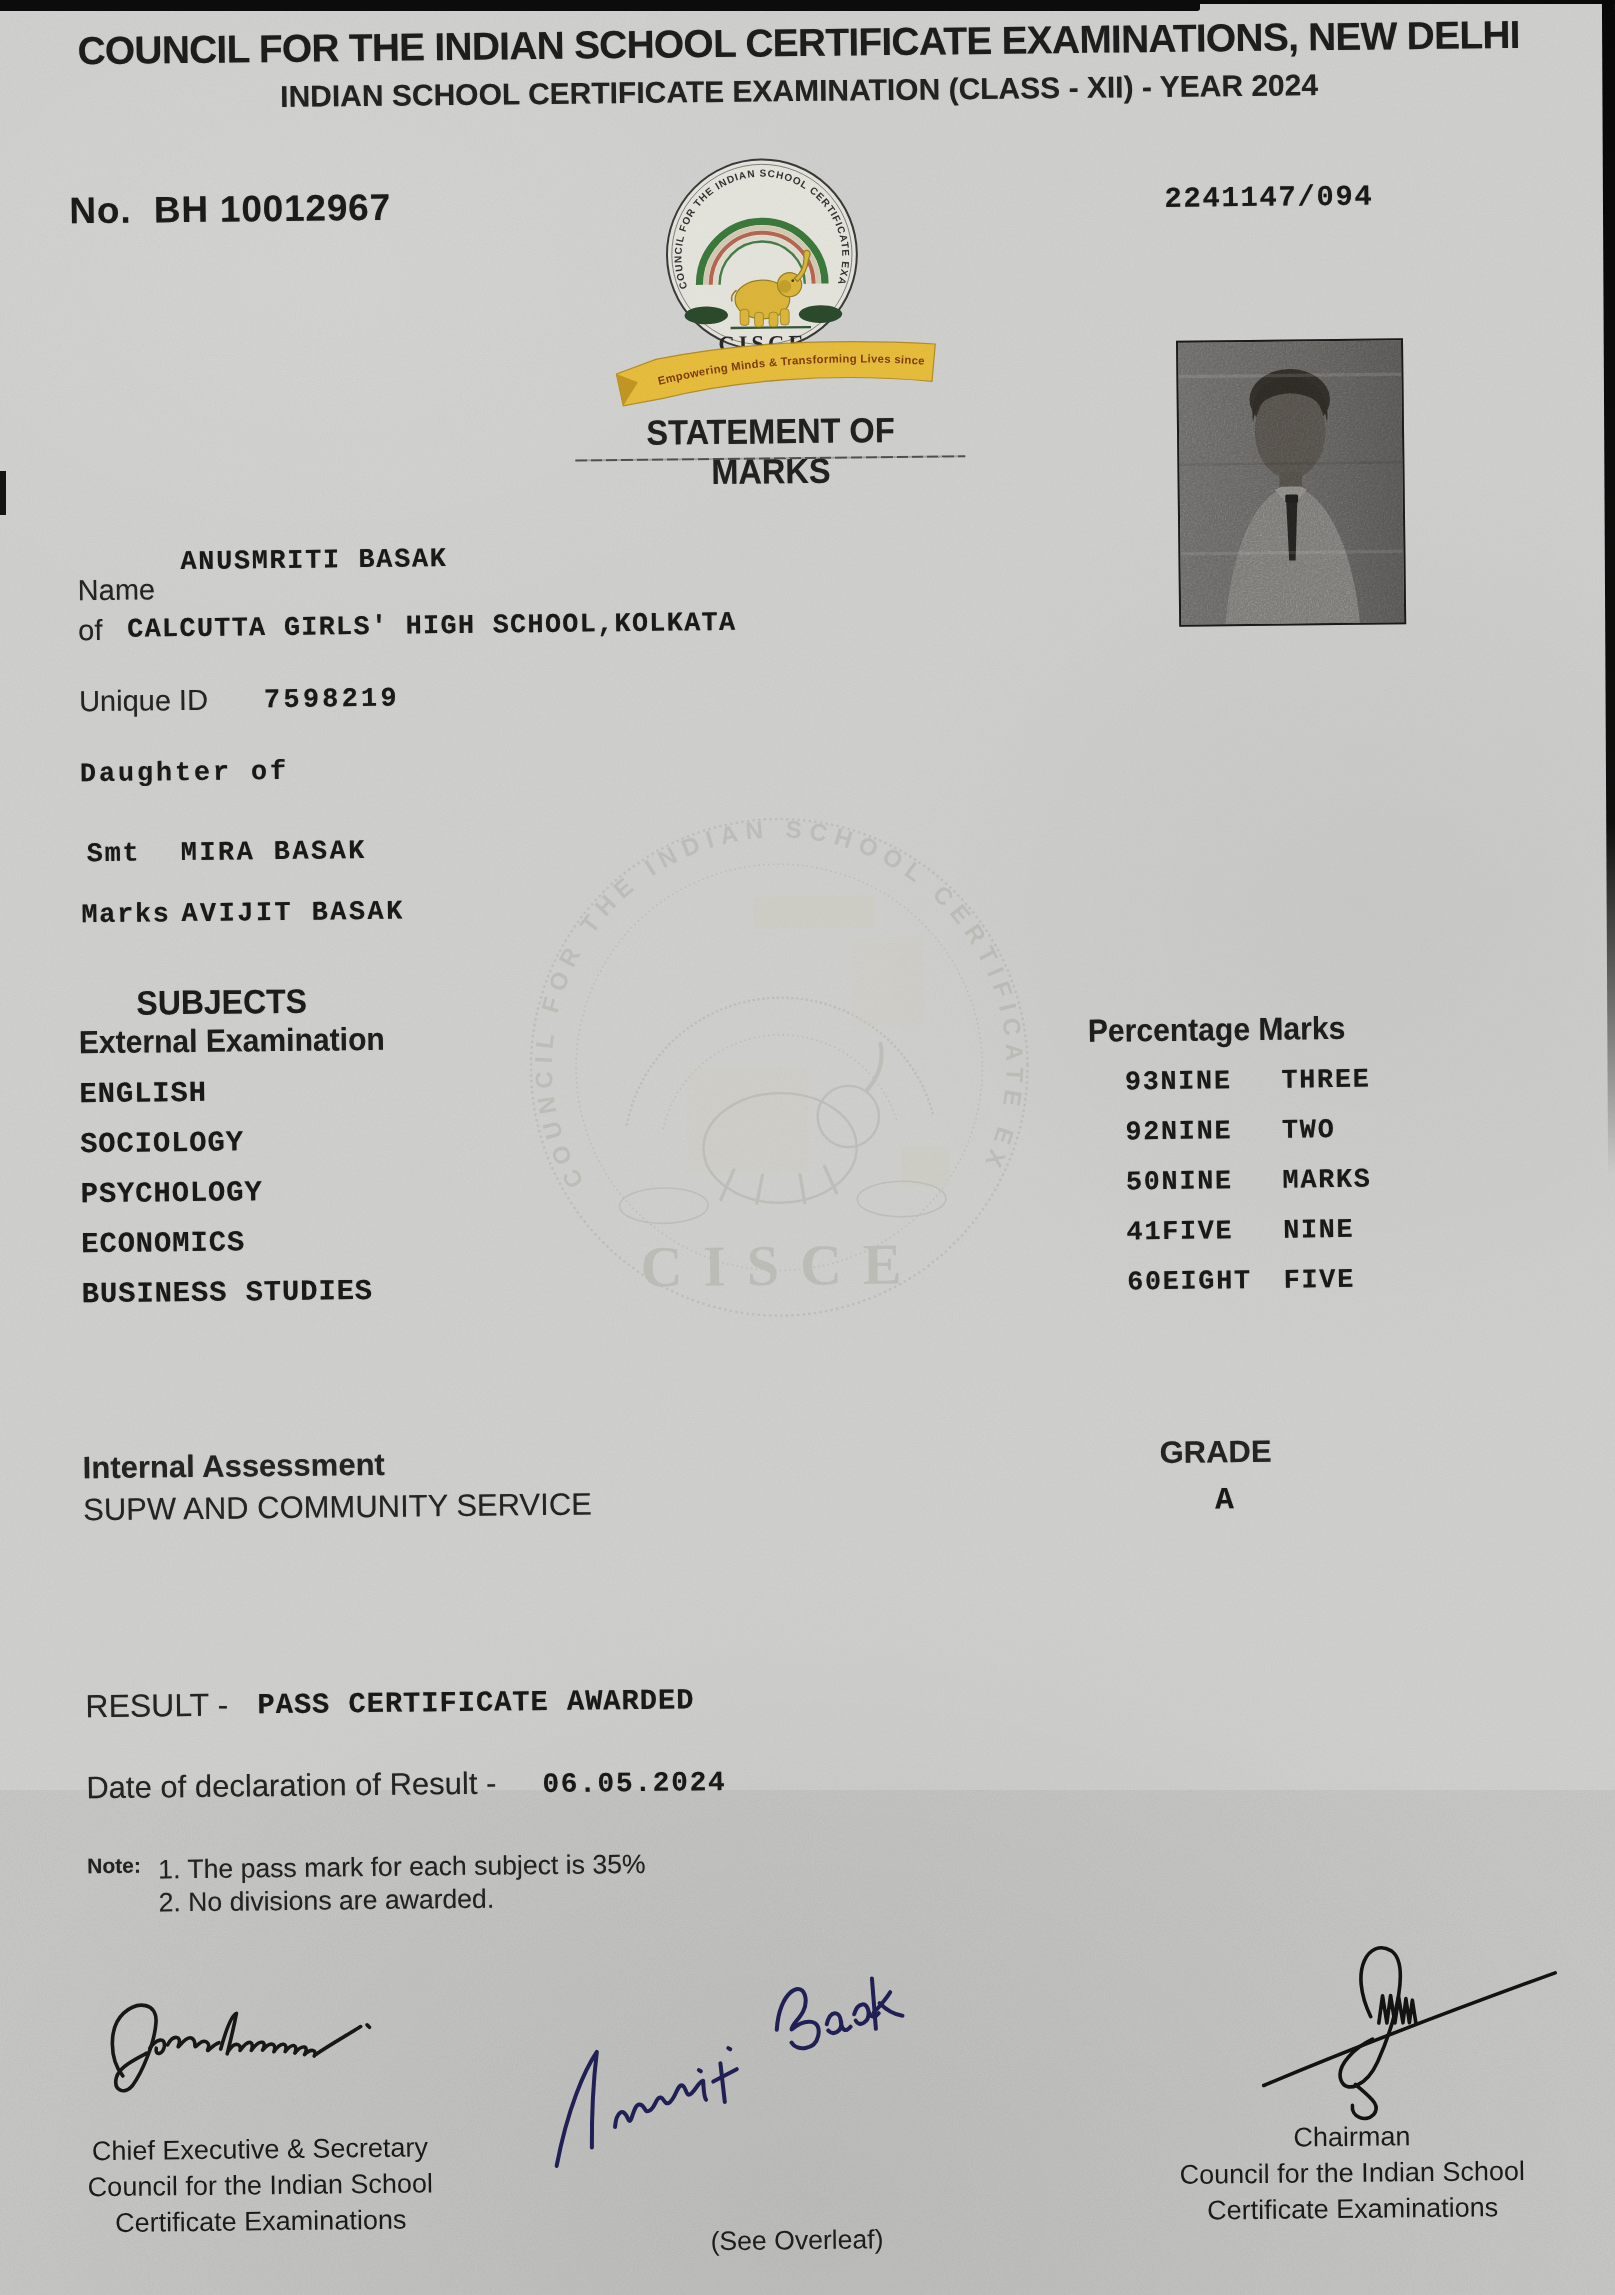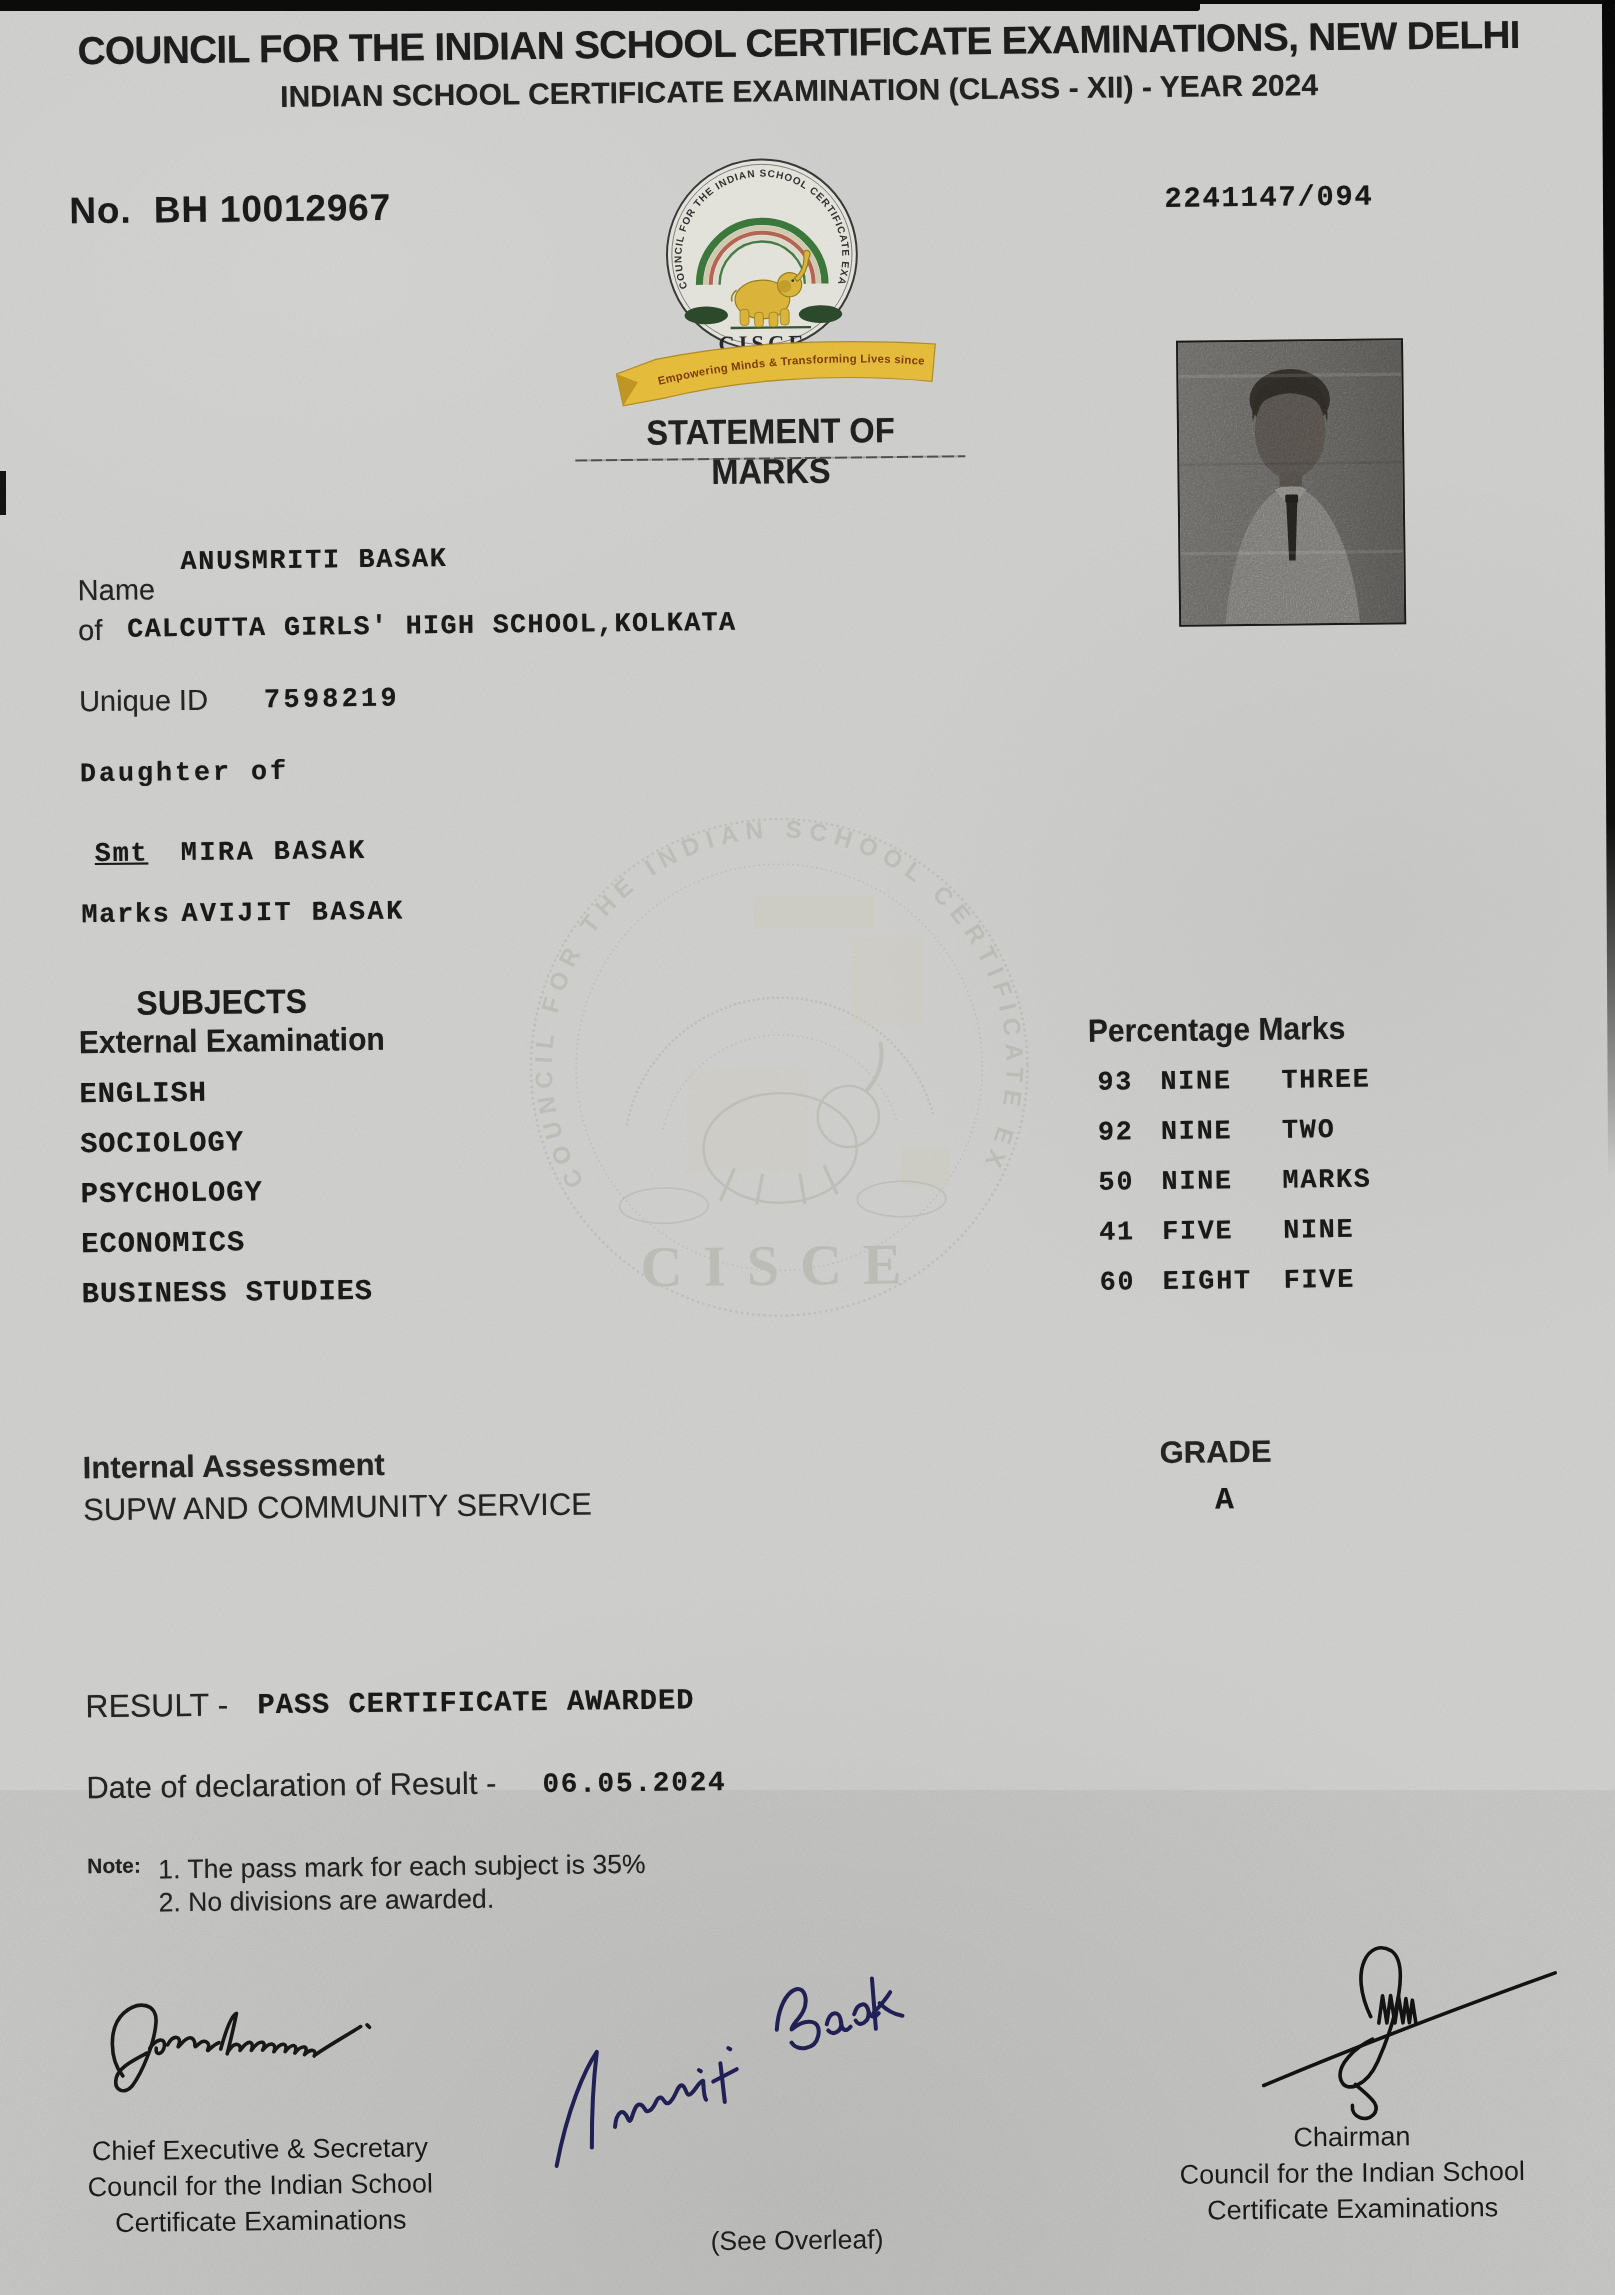--- a/index.html
+++ b/index.html
@@ -29,21 +29,21 @@
   .title-rule{top:457px;left:580px;width:390px;height:2.4px;
      background:repeating-linear-gradient(90deg,rgba(45,45,45,.78) 0 11.3px,rgba(45,45,45,.28) 11.3px 15.3px);}
   
   .lbl{font-size:29px;}
   .val{font-size:27px;}
   
   .sec-title{font-size:34px;color:#1e1e1e;}
   .col-h{font-size:32px;color:#202020;}
   .row-subj{height:50px;font-size:29px;letter-spacing:0.8px;}
   .row-mark{height:50px;font-size:27px;display:flex;}
-  .mv{display:inline-block;width:63px;}
+  .mv{display:inline-block;width:63px;text-align:right;}
   .mt{display:inline-block;width:121px;}
   
   .int-t{font-size:31px;}
   .int-s{font-size:31px;}
   
   .res-l{font-size:32px;}
   .res-v{font-size:29px;letter-spacing:0.8px;}
   .note-wrap{line-height:33px;}
   .note-item{font-size:26.6px;}
   
@@ -175,21 +175,21 @@
     <div class="abs mono val" style="top:540px;left:184px;">ANUSMRITI BASAK</div>
 
     <div class="abs sans lbl" style="top:606px;left:81px;">of</div>
     <div class="abs mono val" style="top:607px;left:130px;letter-spacing:1.2px;">CALCUTTA GIRLS' HIGH SCHOOL,KOLKATA</div>
 
     <div class="abs sans lbl" style="top:677px;left:81px;">Unique ID</div>
     <div class="abs mono val" style="top:679px;left:266px;letter-spacing:3.2px;">7598219</div>
 
     <div class="abs mono val" style="top:751px;left:81px;letter-spacing:2.8px;">Daughter of</div>
 
-    <div class="abs mono val" style="top:831px;left:95px;text-decoration:underline;">Smt</div>
+    <div class="abs mono val" style="top:831px;left:87px;">Smt</div>
     <div class="abs mono val" style="top:831px;left:181px;letter-spacing:2.4px;">MIRA BASAK</div>
 
     <div class="abs mono val" style="top:892px;left:81px;">Marks</div>
     <div class="abs mono val" style="top:892px;left:181px;letter-spacing:2.4px;">AVIJIT BASAK</div>
 
     <div class="abs sans b cx sec-title" style="top:976px;left:135px;">SUBJECTS</div>
     <div class="abs sans b cx col-h" style="top:1016px;left:77px;">External Examination</div>
     <div class="abs sans b cx col-h" style="top:1016px;left:1086px;">Percentage Marks</div>
 
     <div class="abs" style="top:1070px;left:77px;">

